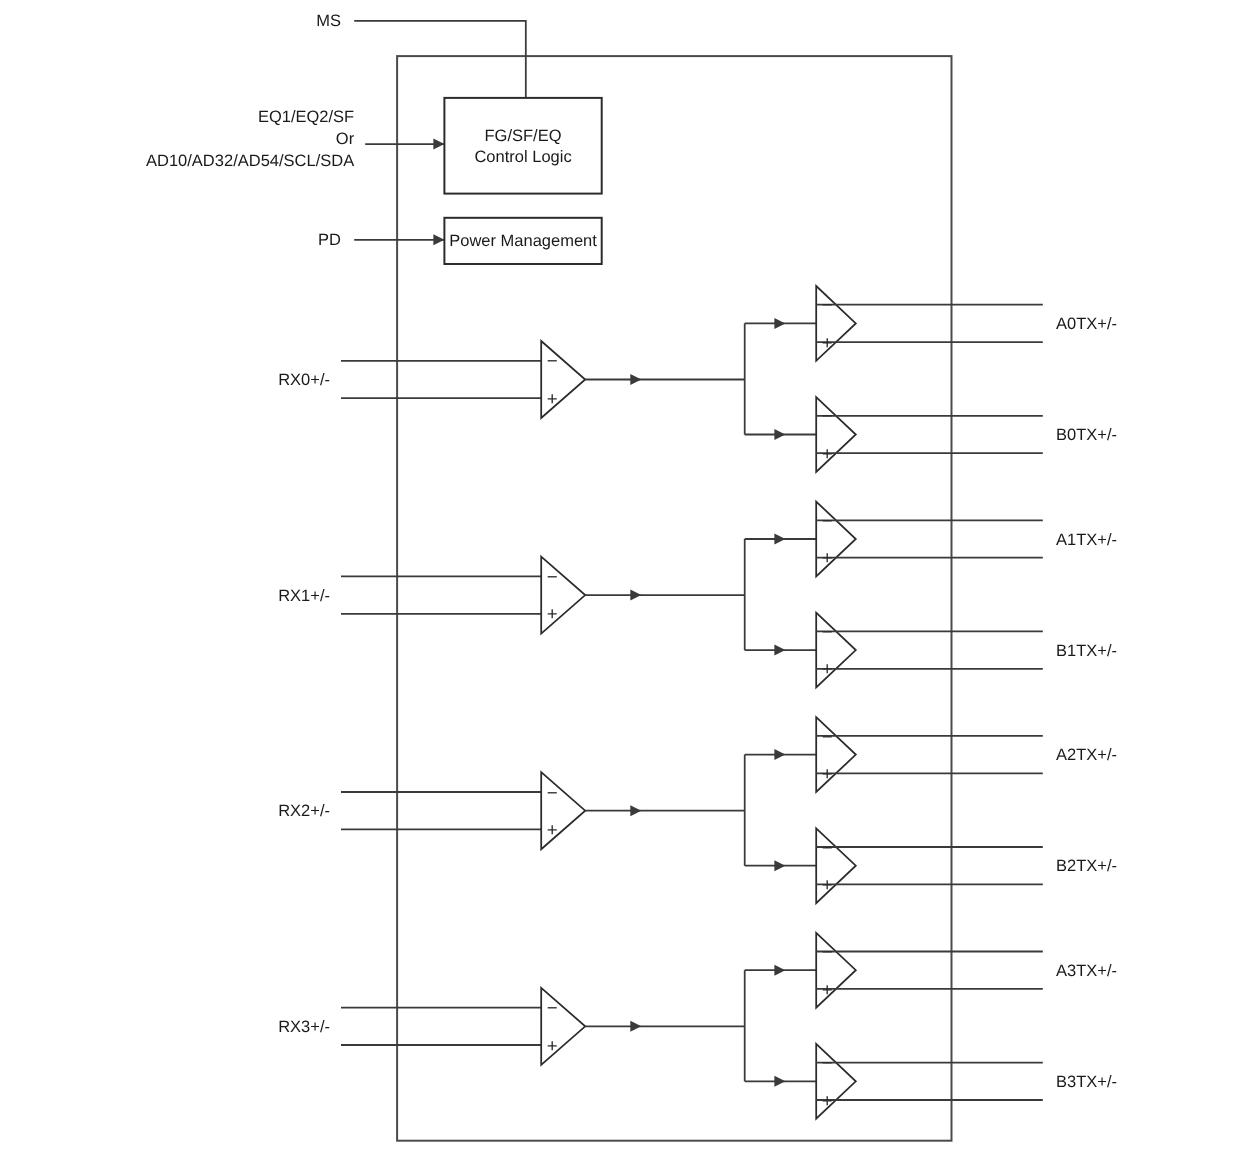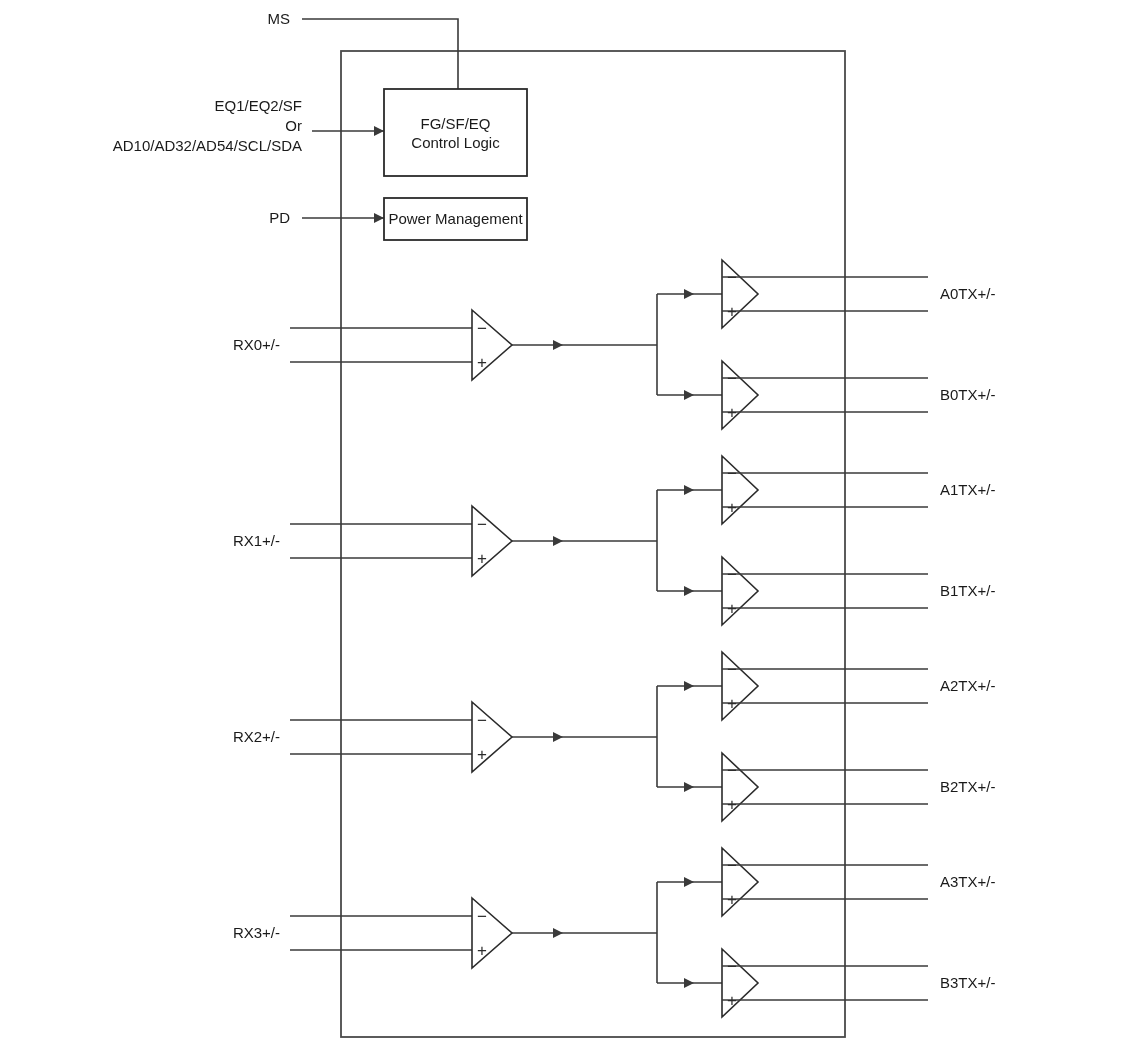--- a/index.html
+++ b/index.html
@@ -10,20 +10,21 @@
   body {
     width: 1142px;
     height: 1048px;
     font-family: "Liberation Sans", sans-serif;
     overflow: hidden;
   }
   #diagram-root {
     position: relative;
     width: 930px;
     height: 1048px;
+    padding-left: 20px;
   }
   svg#block-diagram {
     display: block;
     width: 1142px;
     height: 1048px;
   }
   .wire {
     stroke: #3a3a3a;
     stroke-width: 1.6;
     fill: none;

